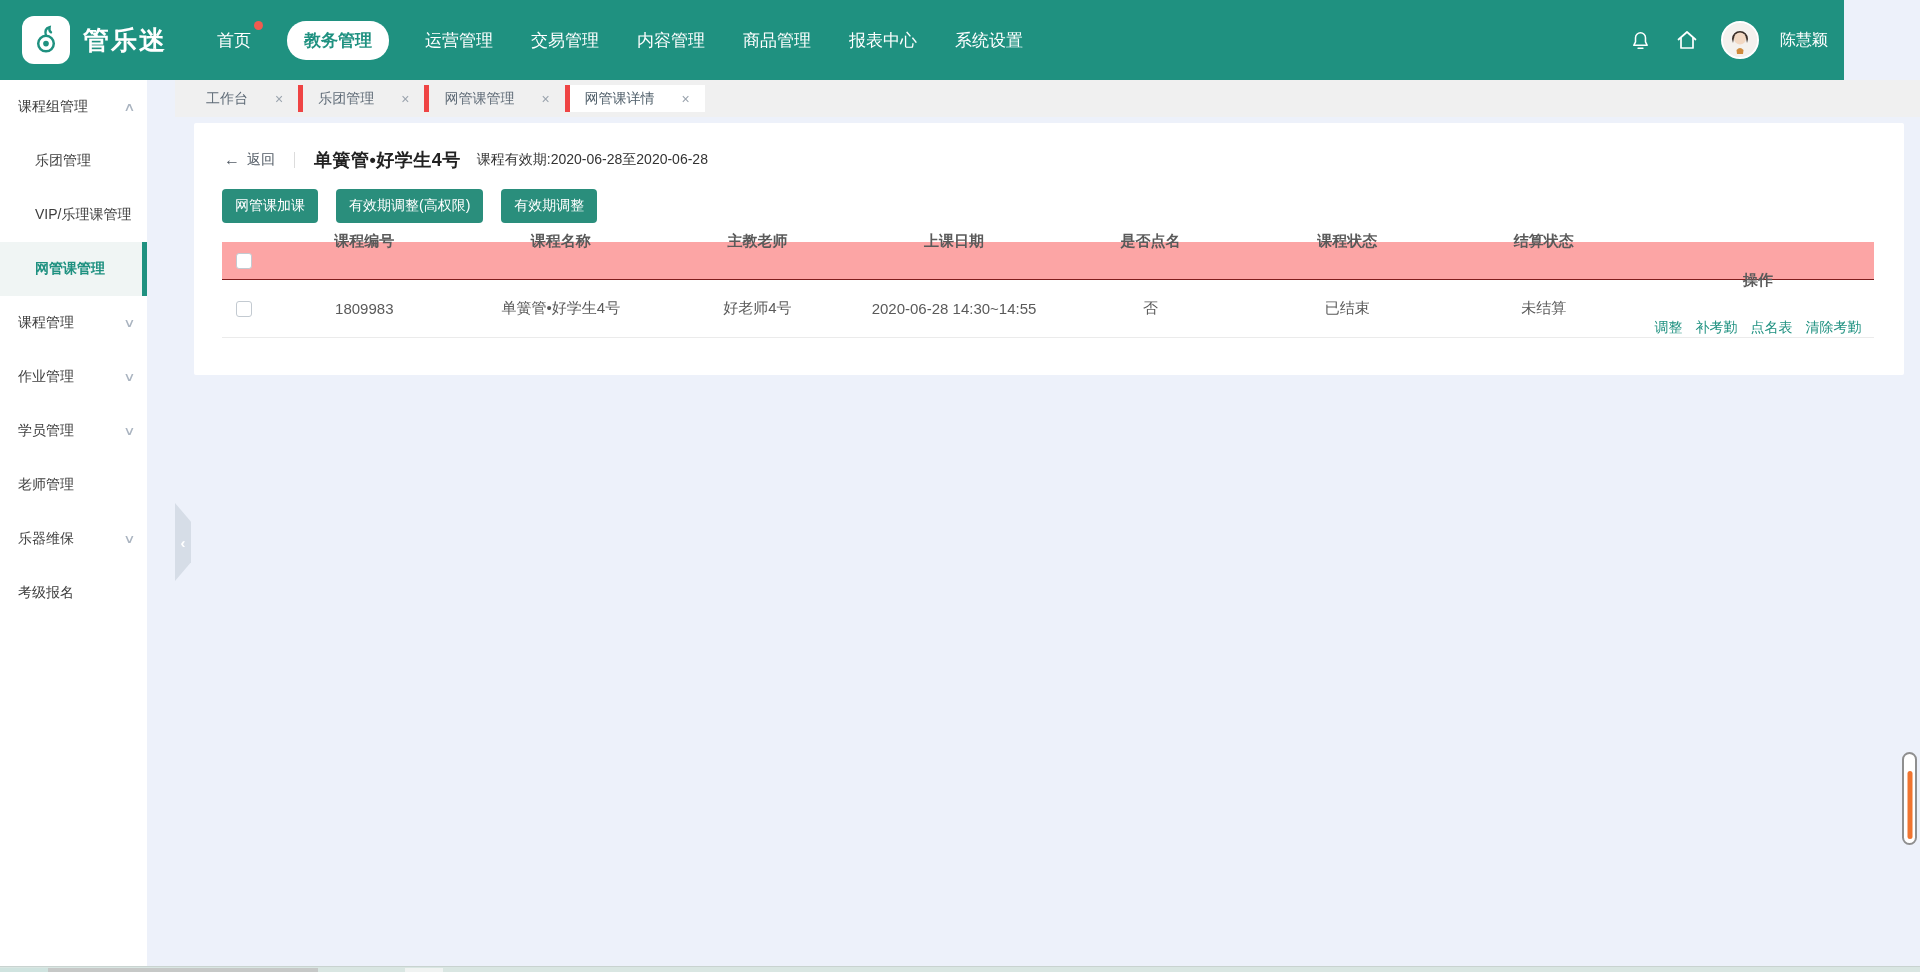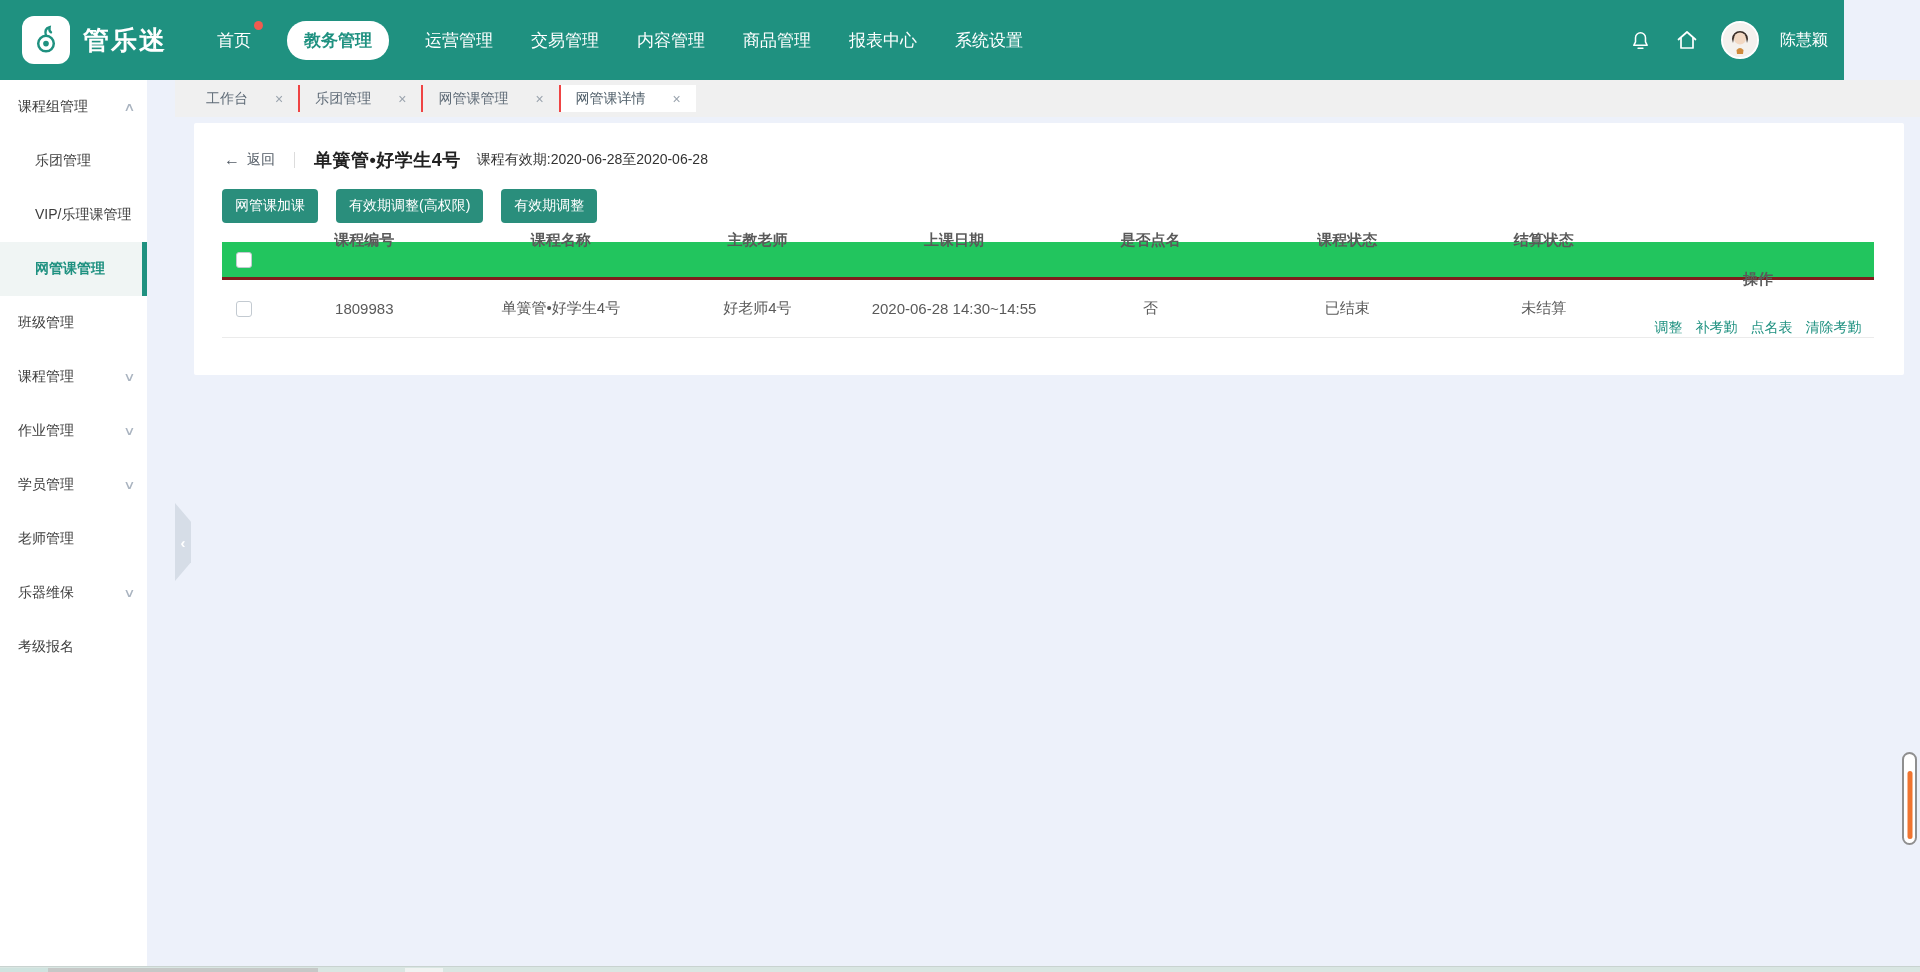--- a/index.html
+++ b/index.html
@@ -23,40 +23,40 @@
   .sidebar { position:absolute; left:0; top:80px; width:147px; height:886px; background:#fff; z-index:20; }
   .side-item { height:54px; display:flex; align-items:center; justify-content:space-between; padding:0 13px 0 18px; font-size:14px; color:#3d3d3d; cursor:pointer; position:relative; }
   .side-item.child { padding-left:35px; }
   .side-item.active { background:#f0f5f4; color:#1f9180; font-weight:bold; }
   .side-item.active::after { content:""; position:absolute; right:0; top:0; bottom:0; width:5px; background:#1f9180; }
   .side-chev { color:#aab4c0; font-size:12px; transform:scaleX(1.4); }
   .collapse-handle { position:absolute; left:175px; top:503px; width:16px; height:78px; background:#d6dde7; clip-path:polygon(0 0,100% 24%,100% 76%,0 100%); display:flex; align-items:center; justify-content:center; color:#fff; font-size:15px; font-weight:bold; cursor:pointer; z-index:25; }
 
   
   .tabbar { position:absolute; left:175px; top:80px; width:1745px; height:37px; background:#f0f0f0; display:flex; align-items:center; padding-left:16px; }
-  .tab { height:27px; display:flex; align-items:center; padding:0 15px; font-size:14px; color:#5f6b77; cursor:pointer; border-right:2px solid #ef4444; white-space:nowrap; }
+  .tab { height:27px; display:flex; align-items:center; padding:0 15px; font-size:14px; color:#5f6b77; cursor:pointer; border-right:5px solid #ef4444; white-space:nowrap; }
   .tab.active { background:#fff; border-right:none; color:#51606b; }
   .tab-close { margin-left:27px; color:#9aa3ad; font-size:14px; cursor:pointer; }
 
   
   .content { position:absolute; left:175px; top:117px; width:1745px; height:849px; background:#edf1fa; }
   .card { position:absolute; left:19px; top:6px; width:1710px; height:252px; background:#fff; border-radius:2px; }
 
   .detail-head { position:absolute; left:30px; top:24px; display:flex; align-items:center; height:26px; }
   .back-btn { display:flex; align-items:center; gap:7px; color:#515a64; font-size:14px; cursor:pointer; }
   .back-arrow { font-size:16px; color:#515a64; }
   .v-divider { width:1px; height:16px; background:#dcdcdc; margin:0 19px; }
   .detail-title { font-size:18px; font-weight:bold; color:#222; letter-spacing:0.5px; }
   .validity { margin-left:16px; font-size:14px; color:#333; }
 
   .btn-row { position:absolute; left:28px; top:66px; display:flex; gap:18px; }
   .btn { height:32px; padding:17px 13px; background:#2a8e7c; color:#fff; font-size:14px; border:none; border-radius:4px; display:flex; align-items:center; cursor:pointer; white-space:nowrap; }
 
   .table { position:absolute; left:28px; top:119px; width:1652px; }
-  .thead { display:flex; align-items:center; height:38px; background:#22c55e; border-bottom:3px solid #7f1d1d; }
+  .thead { display:flex; align-items:center; height:38px; background:#fca5a5; border-bottom:1px solid #7f1d1d; }
   .thead-cols { display:flex; flex:1; }
   .th { font-size:15px; color:#333; font-weight:bold; text-align:center; }
   .trow { display:flex; align-items:center; height:58px; background:#fff; border-bottom:1px solid #ebebeb; }
   .cell { flex:1; text-align:center; font-size:15px; color:#5a5a5a; white-space:nowrap; overflow:hidden; }
   .cell-op { flex:1.18;margin-top:39px; }
   .cell-cb { width:44px; display:flex; align-items:center; justify-content:center; flex:none; }
   .cb { width:16px; height:16px; border:1px solid #c3cad1; border-radius:3px; background:#fff; cursor:pointer; }
   .actions { display:flex; gap:13px; justify-content:center; align-items:center; }
   .action-link { color:#1f9180; font-size:14px; cursor:pointer; text-decoration:none; white-space:nowrap; }
 
@@ -165,24 +165,20 @@
     <div class="side-item child">
       <span>VIP/乐理课管理</span>
       <span class="side-chev"></span>
     </div>
 
     <div class="side-item child active">
       <span>网管课管理</span>
       <span class="side-chev"></span>
     </div>
 
-    <div class="side-item">
-      <span>班级管理</span>
-      <span class="side-chev"></span>
-    </div>
 
     <div class="side-item">
       <span>课程管理</span>
       <span class="side-chev">∨</span>
     </div>
 
     <div class="side-item">
       <span>作业管理</span>
       <span class="side-chev">∨</span>
     </div>

